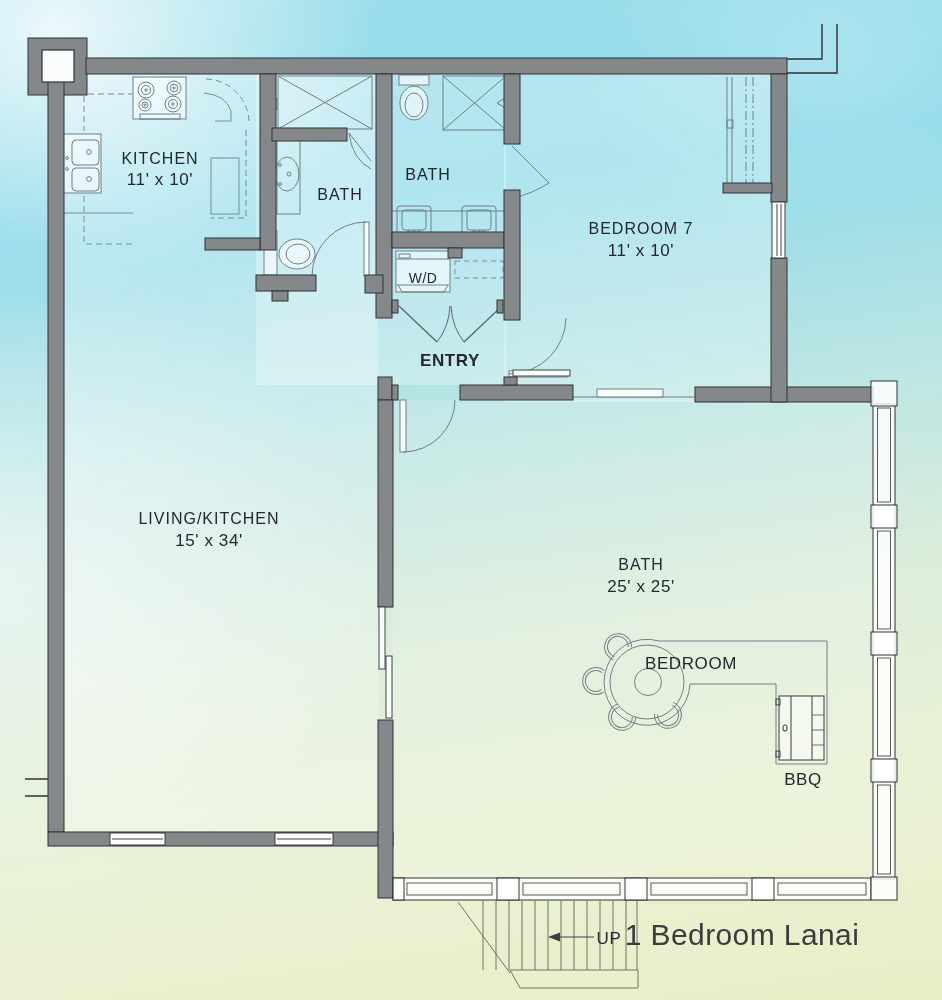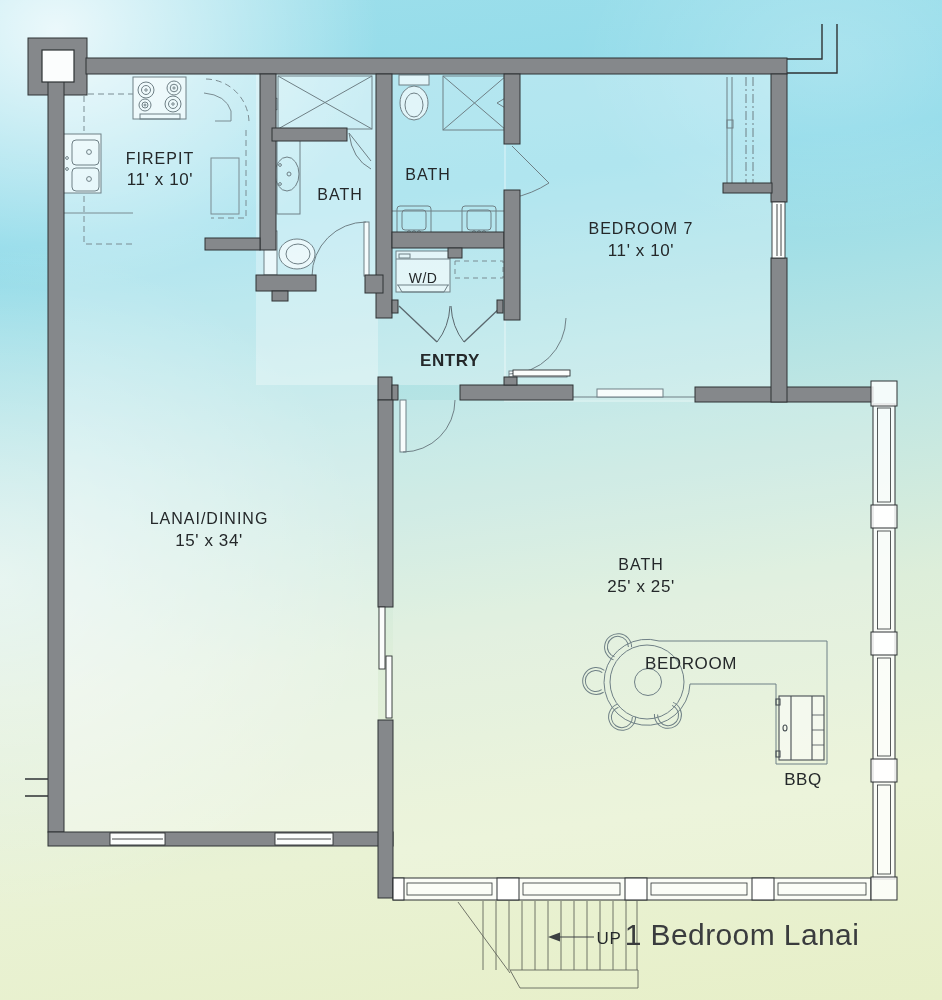--- a/index.html
+++ b/index.html
@@ -295,33 +295,33 @@
       <rect x="871" y="877" width="26" height="23"></rect>
     </g>
 
     <g stroke="#2e3234" stroke-width="1.4" fill="none">
       <path d="M787,59 H822 V24"></path>
       <path d="M787,73 H837 V24"></path>
       <path d="M25,779 H48 M25,796 H48"></path>
     </g>
   </svg>
 
-  <div class="label" style="left:160px;top:150px;">FIREPIT</div>
+  <div class="label" style="left:160px;top:150px;">KITCHEN</div>
   <div class="label dims" style="left:160px;top:170px;">11' x 10'</div>
 
   <div class="label" style="left:340px;top:186px;">BATH</div>
   <div class="label" style="left:428px;top:166px;">BATH</div>
 
   <div class="label" style="left:641px;top:220px;">BEDROOM 7</div>
   <div class="label dims" style="left:641px;top:241px;">11' x 10'</div>
 
   <div class="label small" style="left:423px;top:270px;">W/D</div>
   <div class="label dims" style="left:450px;top:351px;font-weight:bold;">ENTRY</div>
 
-  <div class="label" style="left:209px;top:510px;">LANAI/DINING</div>
+  <div class="label" style="left:209px;top:510px;">LIVING/KITCHEN</div>
   <div class="label dims" style="left:209px;top:531px;">15' x 34'</div>
 
   <div class="label" style="left:641px;top:556px;">BATH</div>
   <div class="label dims" style="left:641px;top:577px;">25' x 25'</div>
 
   <div class="label dims" style="left:691px;top:654px;">BEDROOM</div>
   <div class="label dims" style="left:803px;top:770px;">BBQ</div>
 
   <div class="label dims" style="left:609px;top:929px;">UP</div>
 

